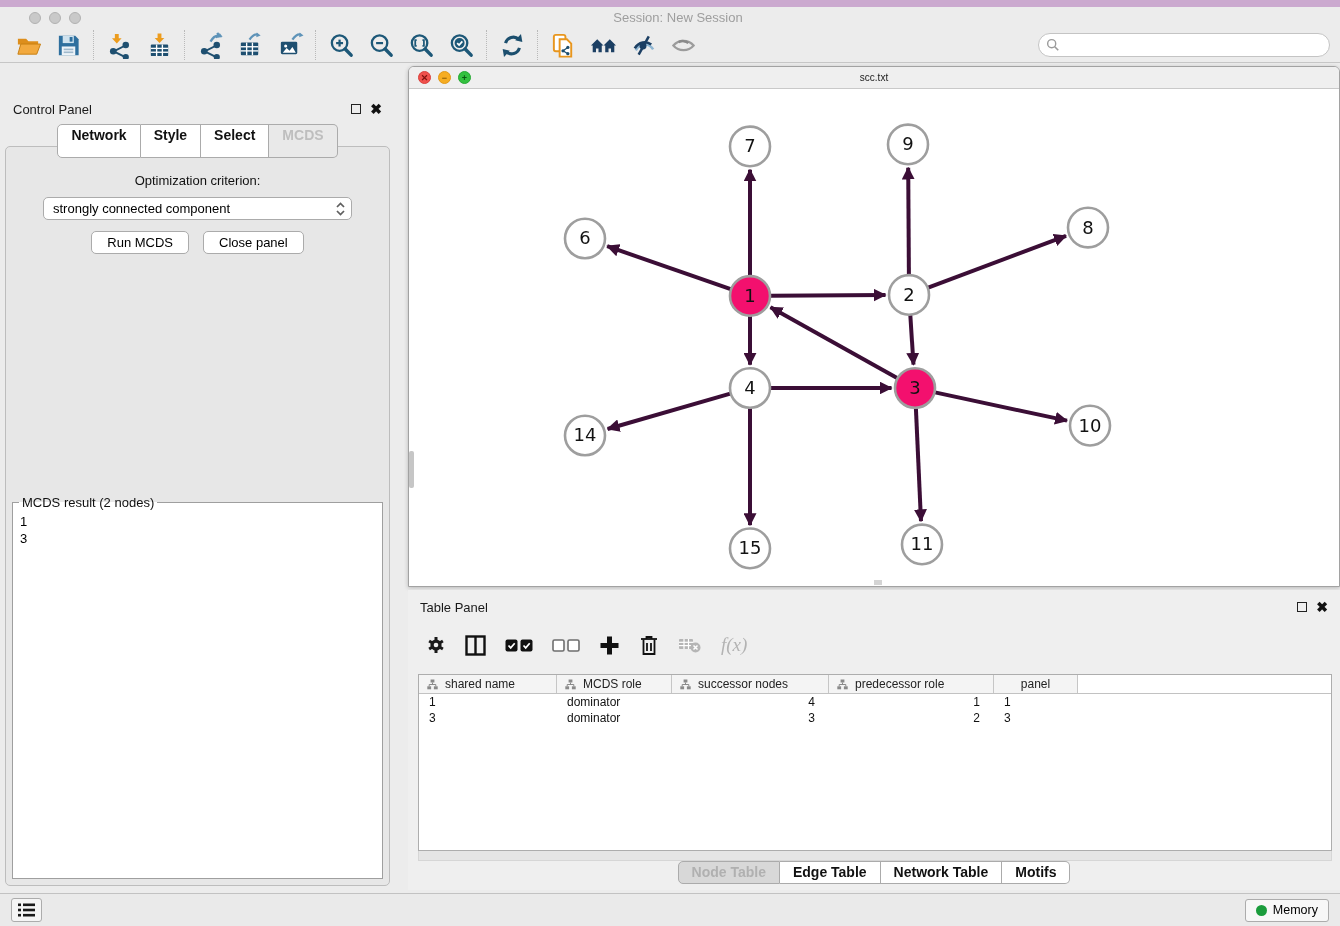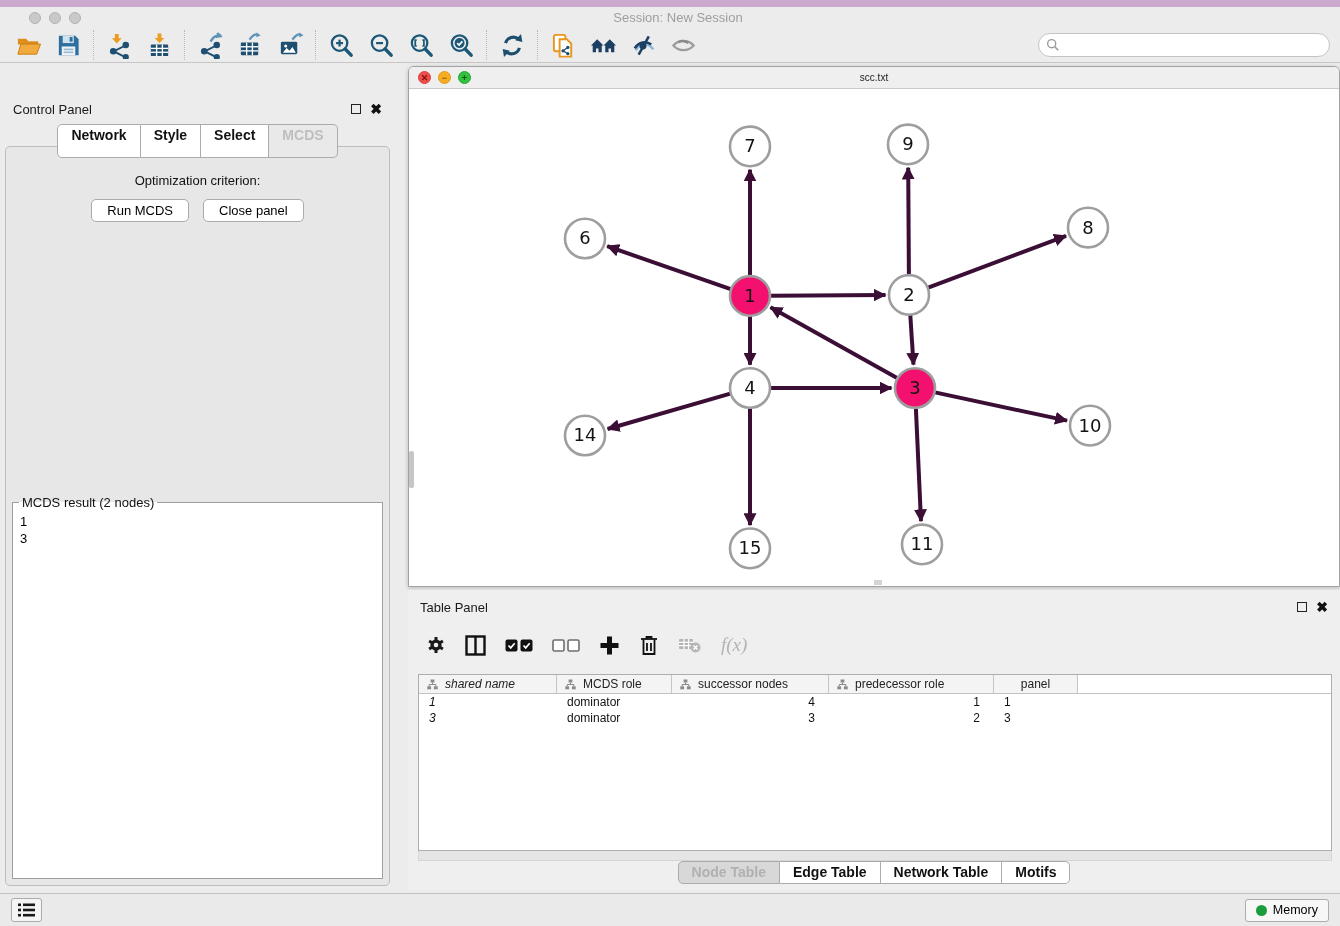--- a/index.html
+++ b/index.html
@@ -69,21 +69,21 @@
   .tp-header { height:25px; display:flex; align-items:center; padding:17px 12px; font-size:13px; color:#1A1A1A; }
   .tp-header .sp { flex:1; }
   .tp-toolbar { height:42px; display:flex; align-items:center; padding-left:18px; gap:19px; }
   .tpi { background:transparent; border:none; display:flex; align-items:center; cursor:pointer; }
   .fx { font-family:"Liberation Serif",serif; font-style:italic; color:#B3B3B3; font-size:19px; }
   .tp-table { margin:8px 8px 0 10px; border:1px solid #ADADAD; background:#fff; height:177px; display:flex; flex-direction:column; overflow:hidden; }
   .tp-head-row { display:flex; height:19px; border-bottom:1px solid #C2C2C2; background:#F4F4F4; font-size:12px; color:#222; flex:none; }
   .th { display:flex; align-items:center; padding-left:8px; gap:7px; border-right:1px solid #C6C6C6; }
   .th.center { justify-content:center; padding-left:0; }
   .th-fill { flex:1; background:#fff; border-right:none; }
-  .col-0 { width:138px;font-style:italic; } .col-1 { width:115px; } .col-2 { width:157px; } .col-3 { width:165px; } .col-4 { width:84px; }
+  .col-0 { width:138px; } .col-1 { width:115px; } .col-2 { width:157px; } .col-3 { width:165px; } .col-4 { width:84px; }
   .tp-body { flex:1; }
   .tr { display:flex; height:16px; font-size:12px; color:#111; align-items:center; }
   .td { padding-left:10px; overflow:hidden; white-space:nowrap; }
   .td.right { text-align:right; padding-left:0; padding-right:14px; }
   .tp-strip { height:10px; margin:0 8px 0 10px; background:#E5E5E5; border:1px solid #D6D6D6; border-top:none; }
   .tp-sp { flex:1; }
   .tp-tabs { display:flex; justify-content:center; height:23px; margin-bottom:6px; }
   .tp-tabs .seg-tab.active { background:#D8D8D8; color:#B0B0B0; }
 
   
@@ -280,20 +280,31 @@
         <span class="x-ic">✖</span>
       </div>
       <div class="cp-tabs">
           <div class="seg-tab">Network</div>
           <div class="seg-tab">Style</div>
           <div class="seg-tab">Select</div>
           <div class="seg-tab active">MCDS</div>
         </div>
       <div class="cp-box">
         <div class="opt-label">Optimization criterion:</div>
+        <div class="selectrow">
+          <div class="selectwrap">
+            <span>strongly connected component</span>
+            <span class="stepper">
+              <svg width="11" height="16" viewBox="0 0 11 16">
+                  <path d="M2 6 L5.5 2.4 L9 6" fill="none" stroke="#5F5F5F" stroke-width="1.7"></path>
+                  <path d="M2 10 L5.5 13.6 L9 10" fill="none" stroke="#5F5F5F" stroke-width="1.7"></path>
+                </svg>
+            </span>
+          </div>
+        </div>
         <div class="btnrow">
           <button class="pbtn">Run MCDS</button>
           <button class="pbtn">Close panel</button>
         </div>
         <div class="cp-spacer"></div>
         <fieldset class="result-box">
           <legend>MCDS result (2 nodes)</legend>
           <div class="result-lines">
               <div>1</div>
               <div>3</div>

